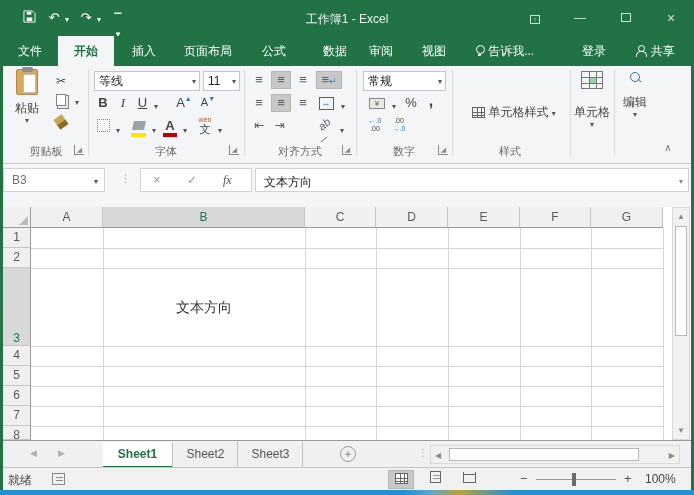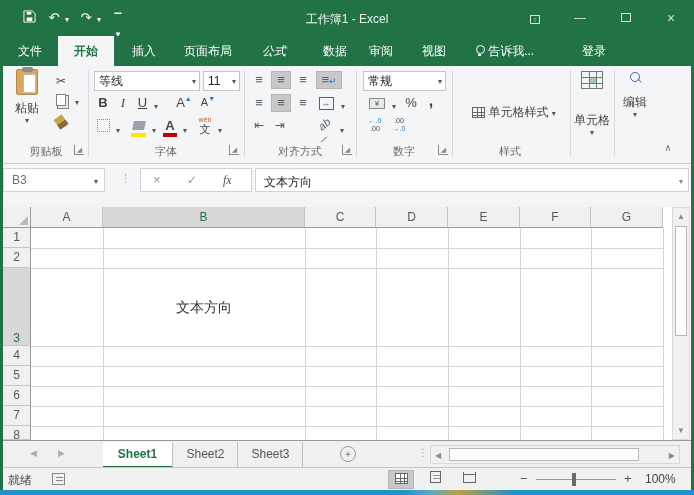--- a/index.html
+++ b/index.html
@@ -96,26 +96,27 @@
     <div class="abs winctl" style="left:565px;"><span>—</span></div>
     <div class="abs winctl" style="left:611px;"><span class="boxicon"></span></div>
     <div class="abs winctl" style="left:656px;font-size:14px;"><span>×</span></div>
   </div>
 
   <div id="tabrow" class="abs">
     <div class="rtab file" style="left:8px;width:44px;">文件</div>
     <div class="rtab active" style="left:58px;width:56px;">开始</div>
     <div class="rtab" style="left:120px;width:48px;">插入</div>
     <div class="rtab" style="left:172px;width:72px;">页面布局</div>
-    <div class="rtab" style="left:250px;width:48px;font-style:italic;">公式</div>
+    <div class="rtab" style="left:250px;width:48px;">公式</div>
     <div class="rtab" style="left:311px;width:48px;">数据</div>
     <div class="rtab" style="left:410px;width:48px;">视图</div>
     <div class="rtab" style="left:357px;width:48px;">审阅</div>
     <div class="rtab" style="left:462px;width:86px;"><span class="bulb"></span> <span>告诉我...</span></div>
     <div class="rtab" style="left:572px;width:44px;">登录</div>
+    <div class="rtab" style="left:622px;width:66px;"><span class="person"></span> <span>共享</span></div>
   </div>
 
   <div id="ribbon" class="abs">
 
     <div class="bigbtn" style="left:6px;top:3px;">
       <span style="display:inline-block;position:relative;width:22px;height:26px;background:#d9a85c;border:1px solid #b2874a;border-radius:2px;">
         <span style="position:absolute;left:5px;top:-3px;width:11px;height:5px;background:#8a8a8a;border-radius:2px;"></span>
         <span style="position:absolute;left:6px;top:4px;width:13px;height:19px;background:#fff;border:1px solid #bbb;"></span>
       </span>
       <div style="margin-top:2px;">粘贴</div>
@@ -176,21 +177,21 @@
     <div class="glabel" style="left:384px;width:40px;">数字</div>
     <div class="launcher" style="left:438px;">◢</div>
     <div class="gsep" style="left:452px;"></div>
 
     <div class="rbtn" style="left:458px;top:38px;width:112px;text-align:center;"><span class="gridicon" style="vertical-align:-2px;"></span> <span>单元格样式</span> <span class="dd">▾</span></div>
     <div class="glabel" style="left:490px;width:40px;">样式</div>
     <div class="gsep" style="left:570px;"></div>
 
     <div class="bigbtn" style="left:571px;top:5px;">
       <span style="display:inline-block;width:22px;height:18px;border:1px solid #777;background:linear-gradient(#777,#777) 0 5px/22px 1px no-repeat,linear-gradient(#777,#777) 0 11px/22px 1px no-repeat,linear-gradient(#777,#777) 7px 0/1px 18px no-repeat,linear-gradient(#777,#777) 14px 0/1px 18px no-repeat,linear-gradient(#9bd0a8,#9bd0a8) 8px 6px/6px 5px no-repeat;"></span>
-      <div style="margin-top:20px;">单元格</div>
+      <div style="margin-top:12px;">单元格</div>
       <div class="dd">▾</div>
     </div>
     <div class="gsep" style="left:614px;"></div>
 
     <div class="bigbtn" style="left:616px;top:5px;width:38px;">
       <span class="mag"></span>
       <div style="margin-top:6px;">编辑</div>
       <div class="dd">▾</div>
     </div>
     <div class="rbtn" style="left:658px;top:76px;width:20px;font-size:10px;color:#777;"><span>∧</span></div>

